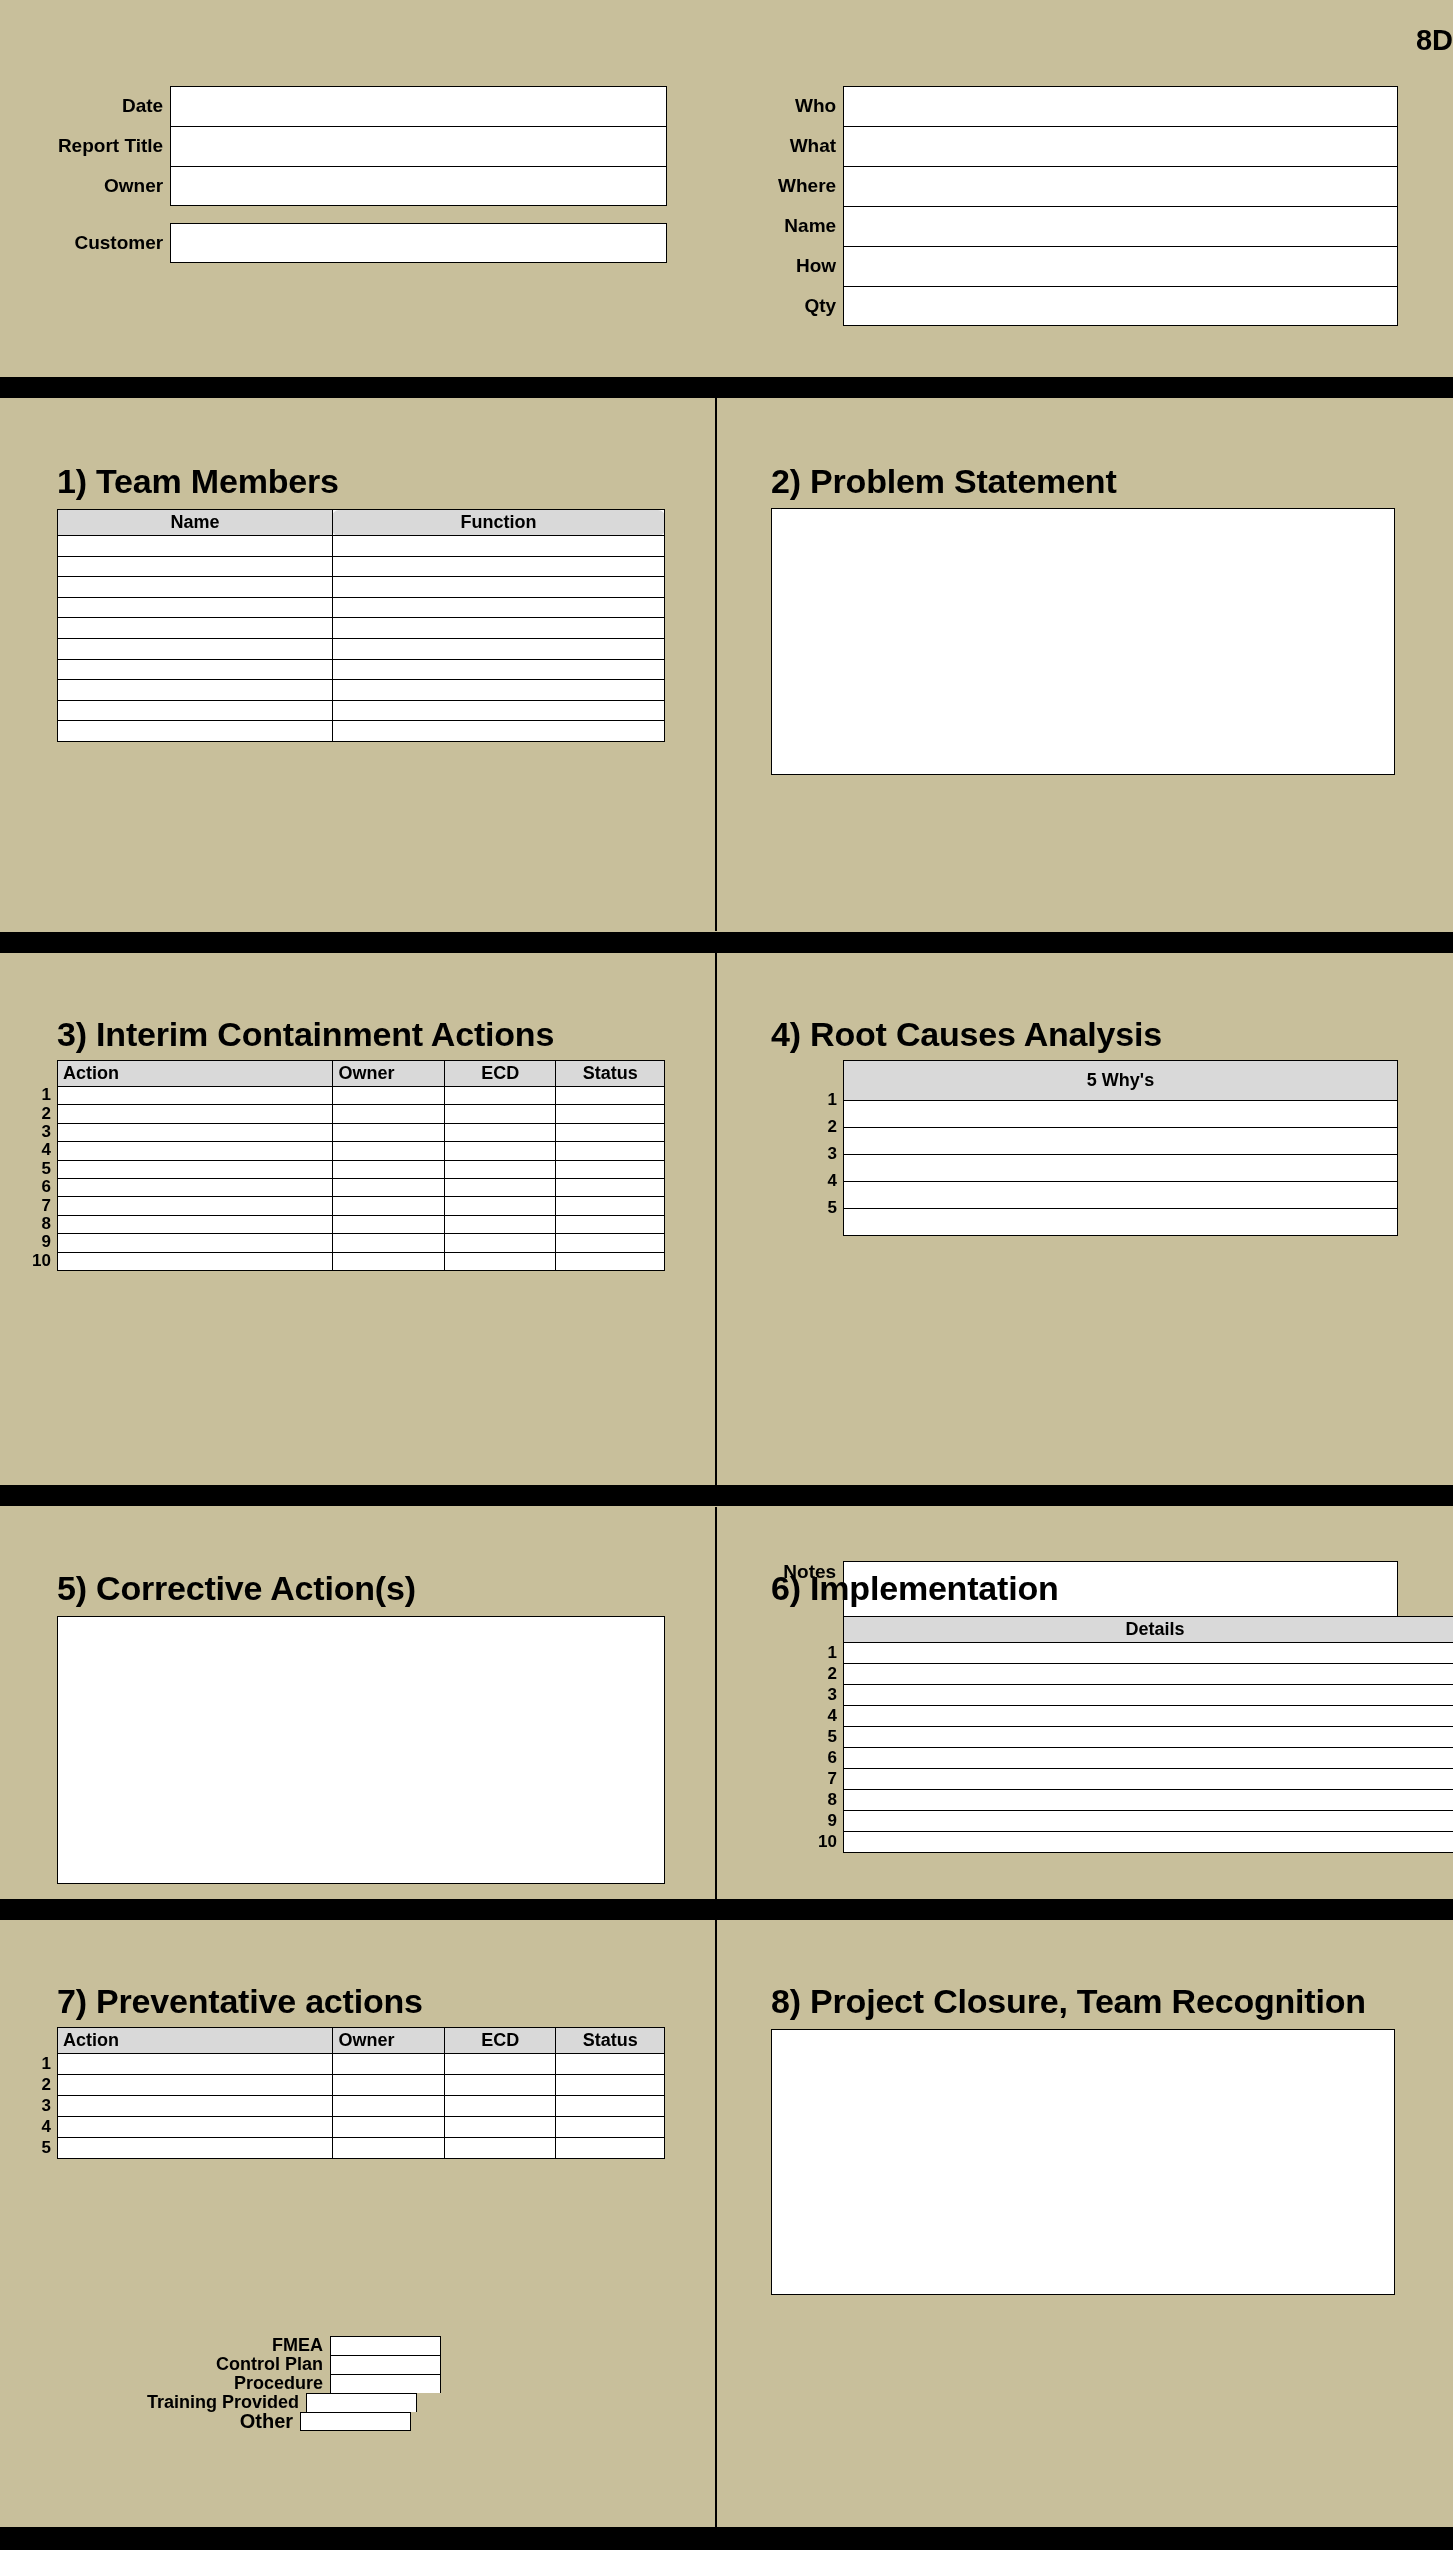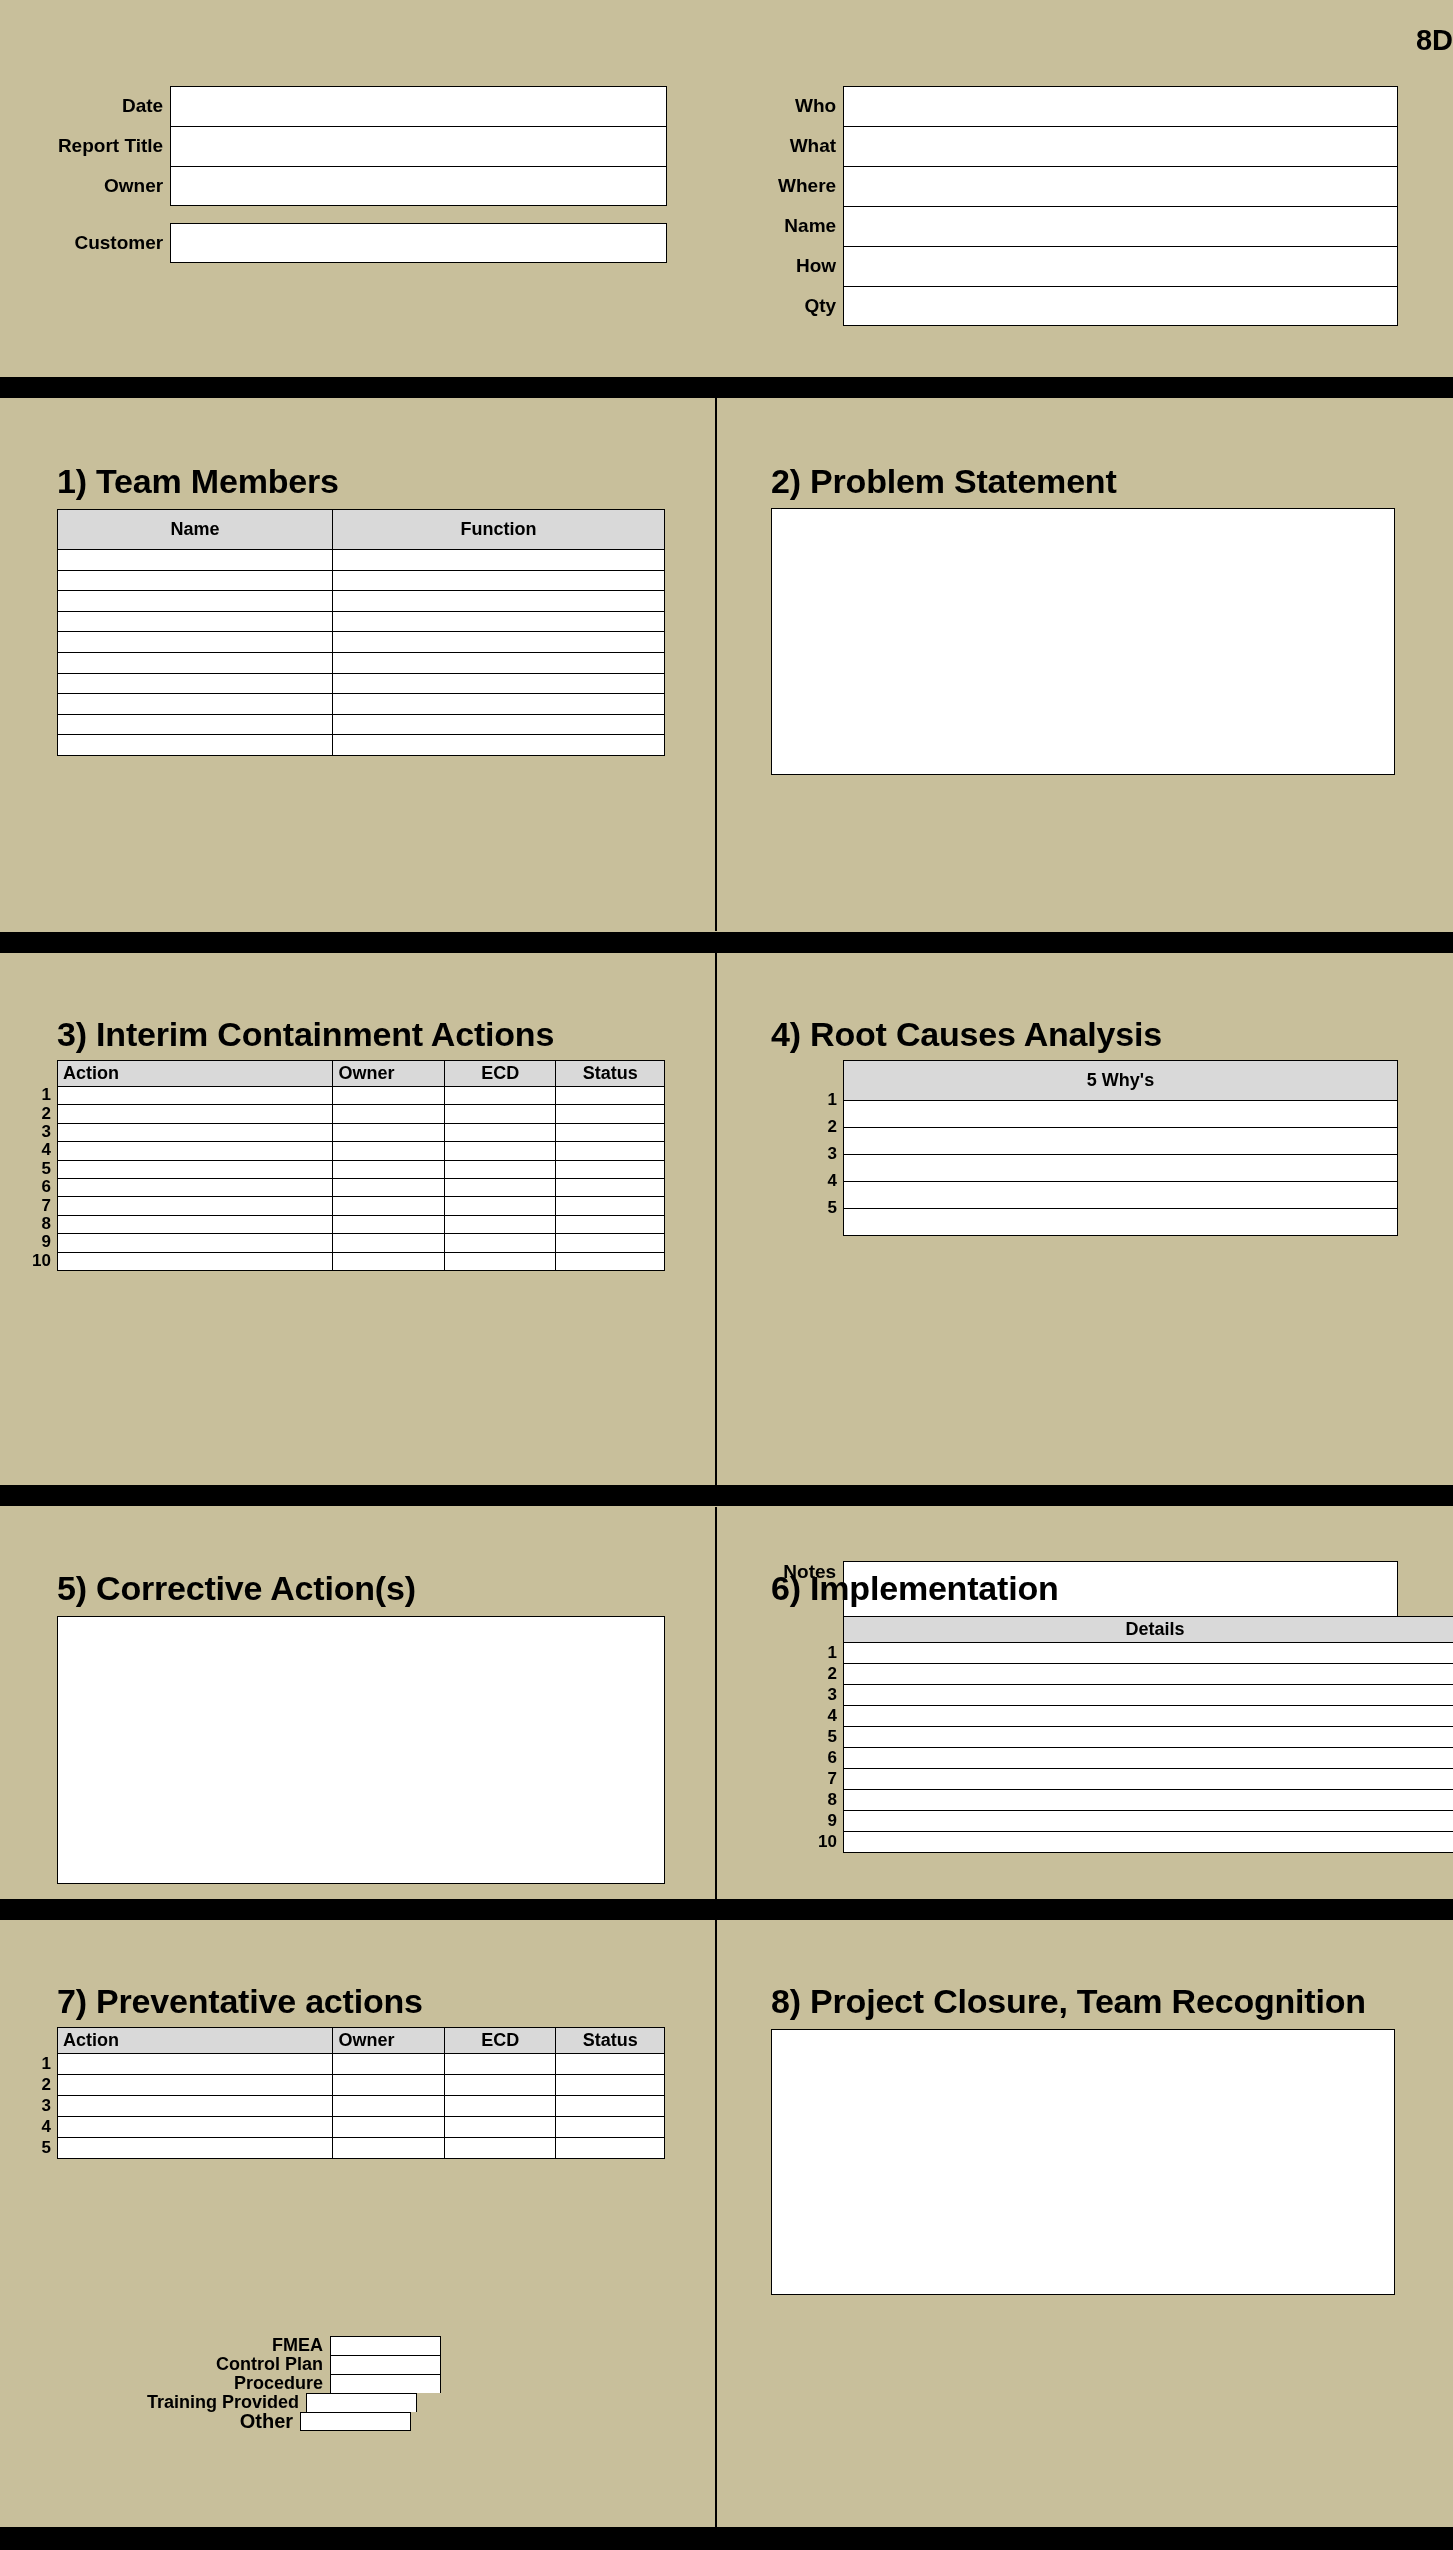--- a/index.html
+++ b/index.html
@@ -189,21 +189,21 @@
   <div class="band" style="top:398px; height:533px;">
     <div class="vdivider" style="left:715px; top:0; height:533px;"></div>
 
     <div class="sec-title" style="left:57px; top:64px;">1) Team Members</div>
     <div class="tblwrap" style="left:0; top:111px;">
       <div class="numcol" style="width:57px;"></div>
       <table class="grid" style="width:608px;padding-left:36px;">
         <thead>
           <tr>
             <th class="ctr" style="width:274px; height:26px;">Name</th>
-            <th class="ctr" style="width:331px; height:40px;">Function</th>
+            <th class="ctr" style="width:331px; height:26px;border-radius:7px;">Function</th>
           </tr>
         </thead>
         <tbody>
           <tr>
               <td style="height:20.6px;"></td>
               <td></td>
             </tr>
           <tr>
               <td style="height:20.6px;"></td>
               <td></td>

